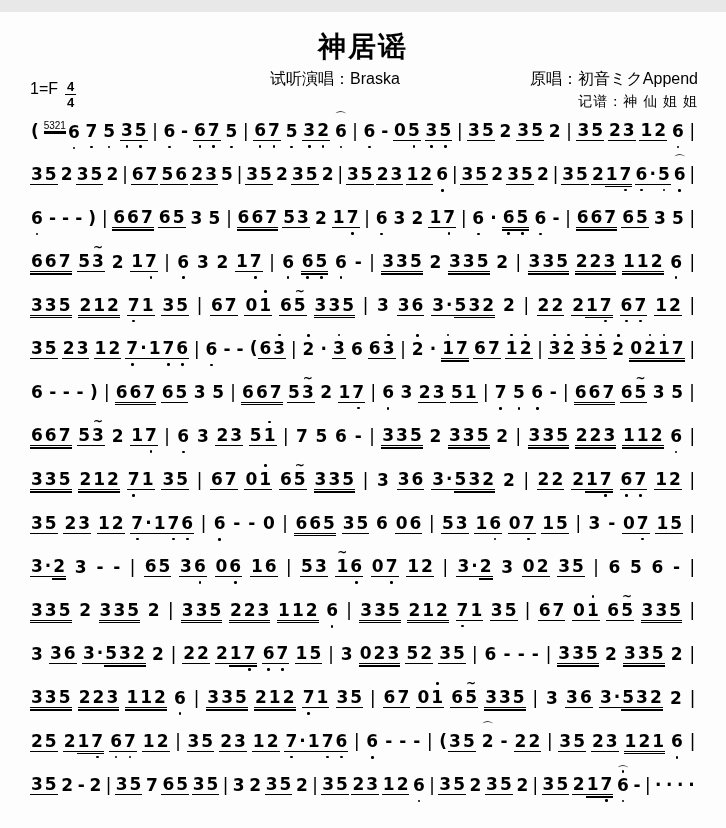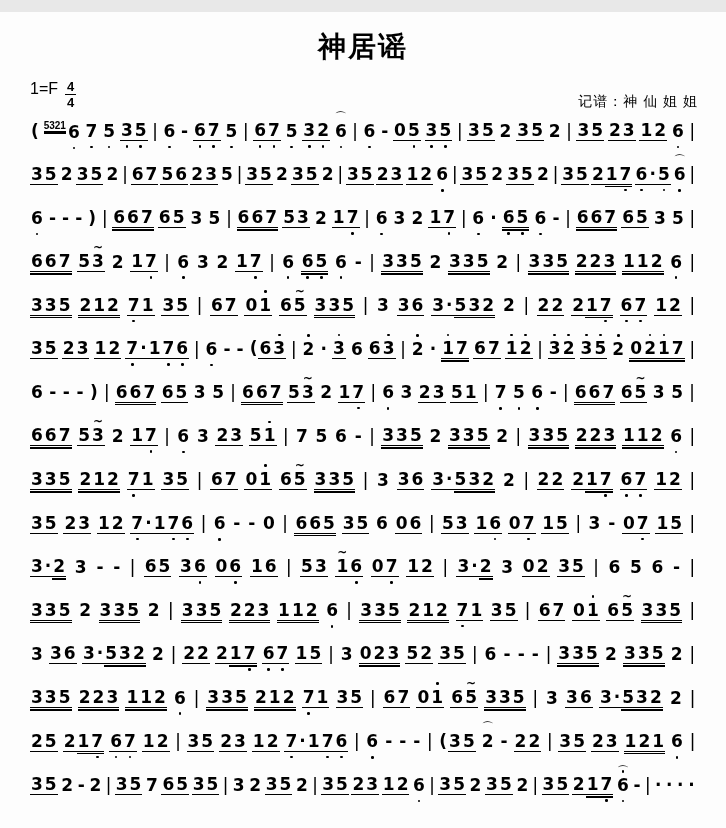--- a/index.html
+++ b/index.html
@@ -25,31 +25,33 @@
   .bar{font-weight:normal;font-size:18px;padding:0 0.5px;}
   .u1{border-bottom:1.6px solid #000;}
   .n i,.grace i{font-style:normal;}
   .l2{position:absolute;left:0;right:0;bottom:-3.6px;height:1.6px;background:#000;}
   .db{position:absolute;left:50%;margin-left:-1.3px;bottom:-7.5px;width:2.6px;height:2.6px;
       background:#000;border-radius:50%;}
   .da{position:absolute;left:50%;margin-left:-1.3px;top:-4.6px;width:2.6px;height:2.6px;
       background:#000;border-radius:50%;}
   .tl{position:absolute;left:0;right:0;top:-14px;text-align:center;font-size:12px;font-weight:bold;}
   .arc{position:absolute;left:50%;transform:translateX(-50%);top:-14px;font-size:12px;font-weight:normal;}
-  .grace{position:relative;display:inline-block;font-size:10px;font-weight:bold;vertical-align:9px;
+  .grace{position:relative;display:inline-block;font-size:10px;font-weight:normal;vertical-align:9px;
          border-bottom:1.4px solid #000;margin-right:1px;}
   .grace .l2{bottom:-2.8px;height:1.4px;}
   
   .date{position:absolute;top:814px;right:26px;font-size:11px;}
 </style>
 </head>
 <body>
 
 <div id="page">
   <div class="title">神居谣</div>
+  <div class="subtitle">试听演唱：Braska</div>
+  <div class="credit1">原唱：初音ミクAppend</div>
   <div class="credit2">记谱：神 仙 姐 姐</div>
   <div class="keysig">
     <span>1=F</span>
     <span class="frac">
       <span class="num">4</span>
       <span class="den">4</span>
     </span>
   </div>
   <div id="score">
       <div class="mline">

